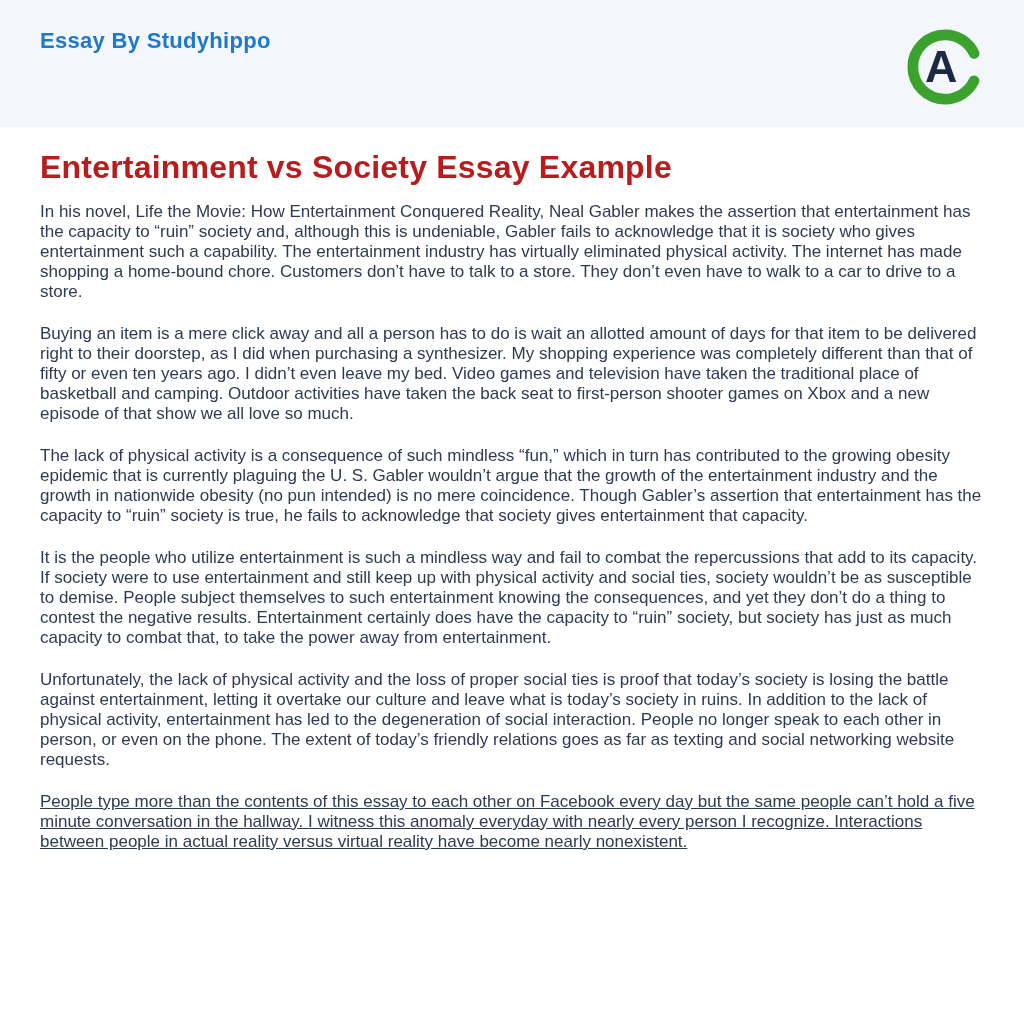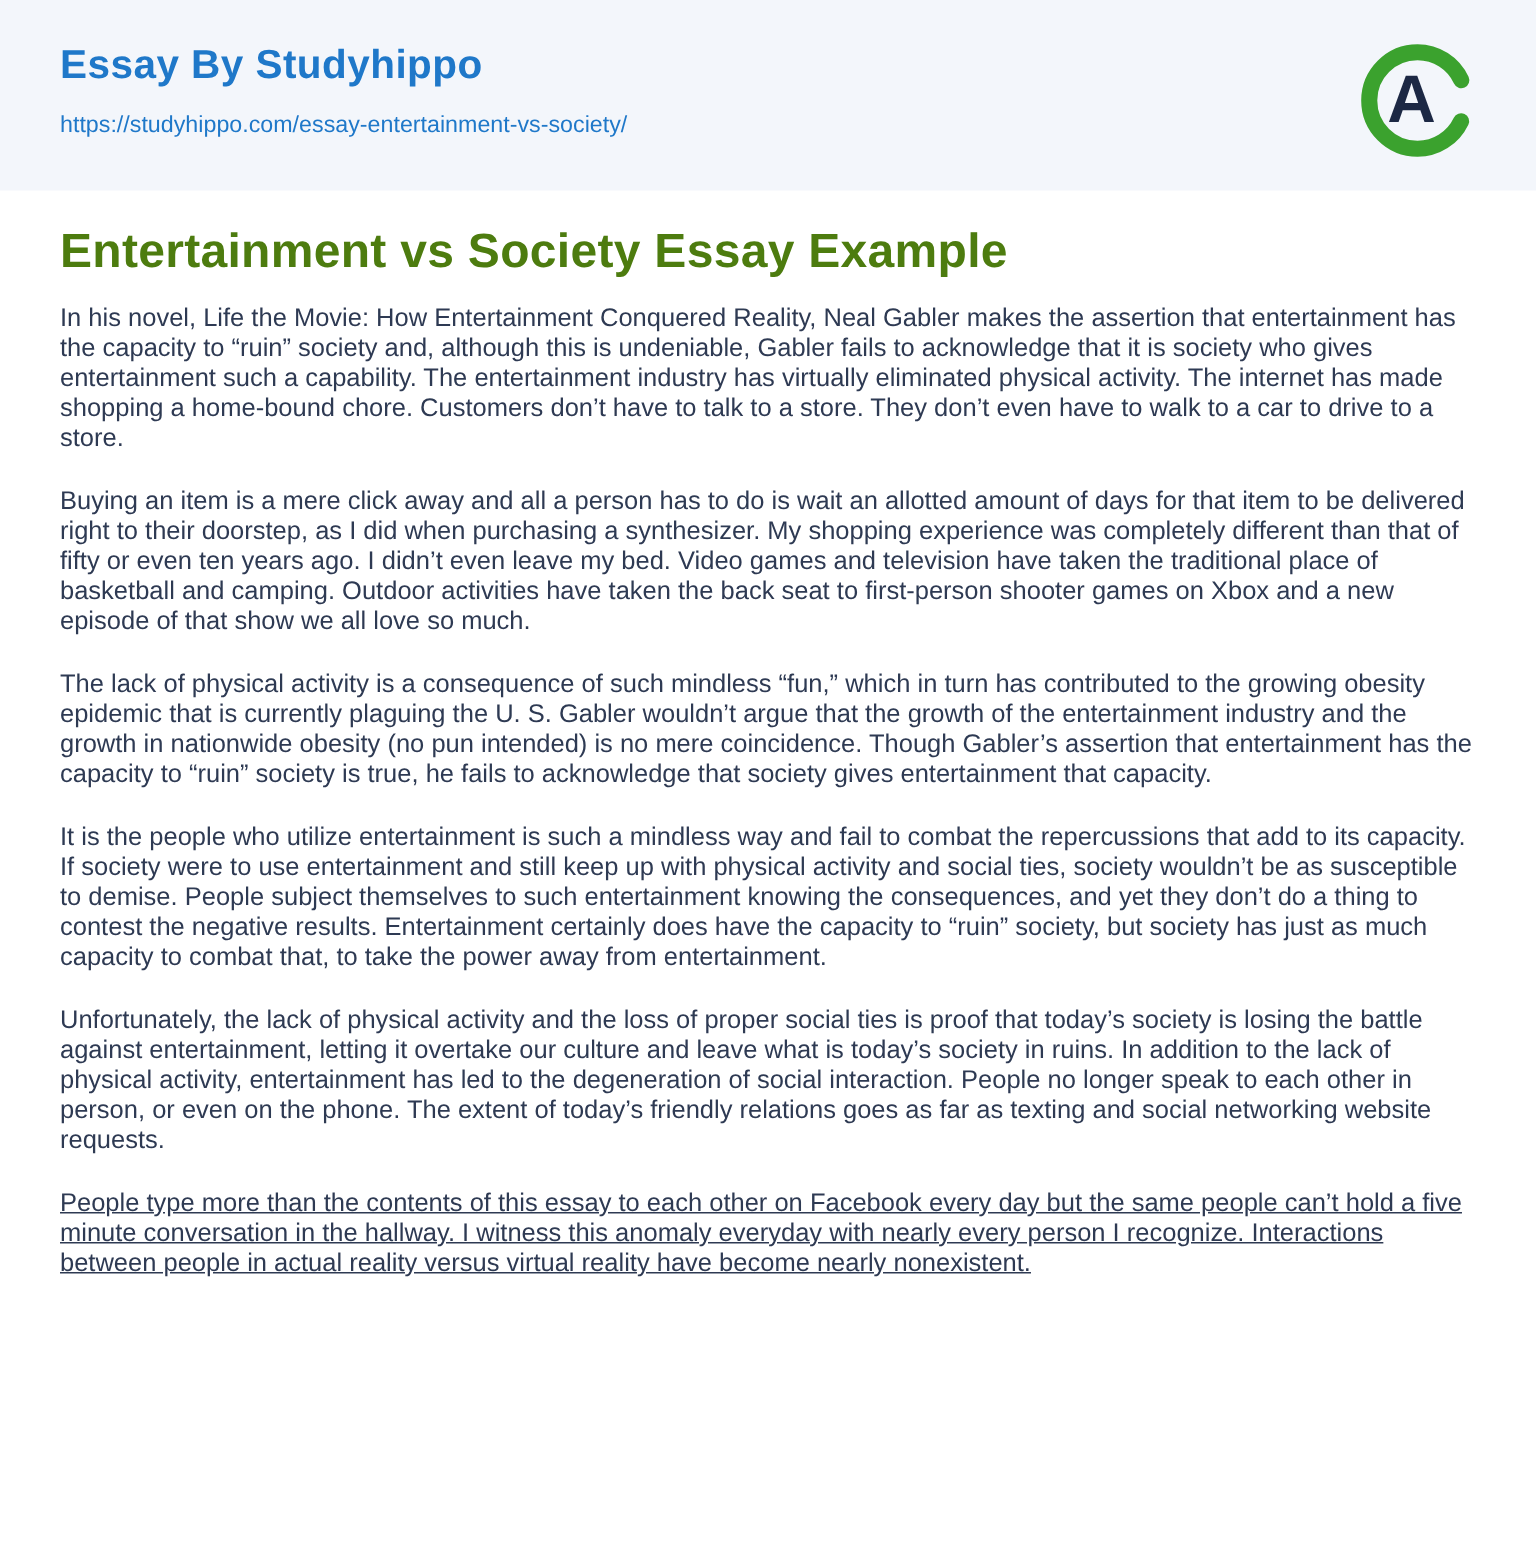--- a/index.html
+++ b/index.html
@@ -15,53 +15,52 @@
     box-sizing: border-box;
     height: 127px;
     padding: 28px 40px 22px 40px;
     display: flex;
     justify-content: space-between;
     align-items: flex-start;
   }
   .header-left { display: flex; flex-direction: column; gap: 16px; }
   .site-title {
     color: #1f78c9;
-    font-size: 27px;
+    font-size: 22px;
     font-weight: bold;
     letter-spacing: 0.3px;
   }
   .site-url {
     color: #1f78c9;
     font-size: 15.5px;
     text-decoration: none;
   }
   .logo { width: 78px; height: 78px; flex: 0 0 auto; }
   .content { padding: 22px 40px 30px 40px; }
   h1 {
     margin: 0 0 16px 0;
     font-size: 32px;
     font-weight: bold;
-    color: #4d7c0f;
+    color: #b91c1c;
     letter-spacing: 0.2px;
   }
   .article-body p {
     margin: 0 0 22px 0;
     font-size: 17px;
     line-height: 20px;
     color: #2e3a53;
   }
   .article-body p:last-child { margin-bottom: 0; text-decoration: underline; }
 </style>
 </head>
 <body>
 
 <header class="header">
   <div class="header-left">
     <div class="site-title">Essay By Studyhippo</div>
-    <a class="site-url" href="#">https://studyhippo.com/essay-entertainment-vs-society/</a>
   </div>
   <div class="logo">
     <svg viewBox="0 0 80 80" width="78" height="78" xmlns="http://www.w3.org/2000/svg">
       <circle cx="40" cy="40" r="33" fill="none" stroke="#3ba22e" stroke-width="11" stroke-dasharray="178 29.3" stroke-dashoffset="192.65" stroke-linecap="round"></circle>
       <text x="36" y="55" text-anchor="middle" font-size="46" font-weight="bold" fill="#1c2844" font-family="Liberation Sans, DejaVu Sans, sans-serif">A</text>
     </svg>
   </div>
 </header>
 
 <main class="content">

